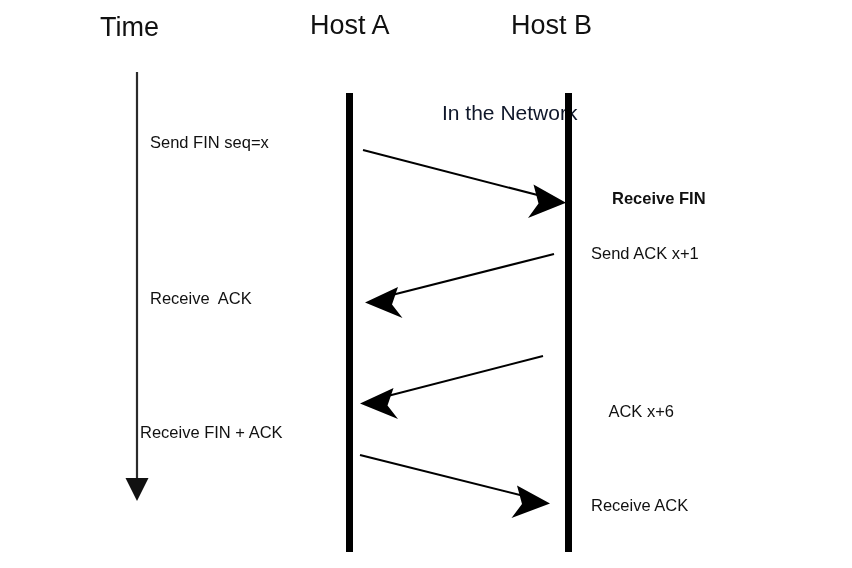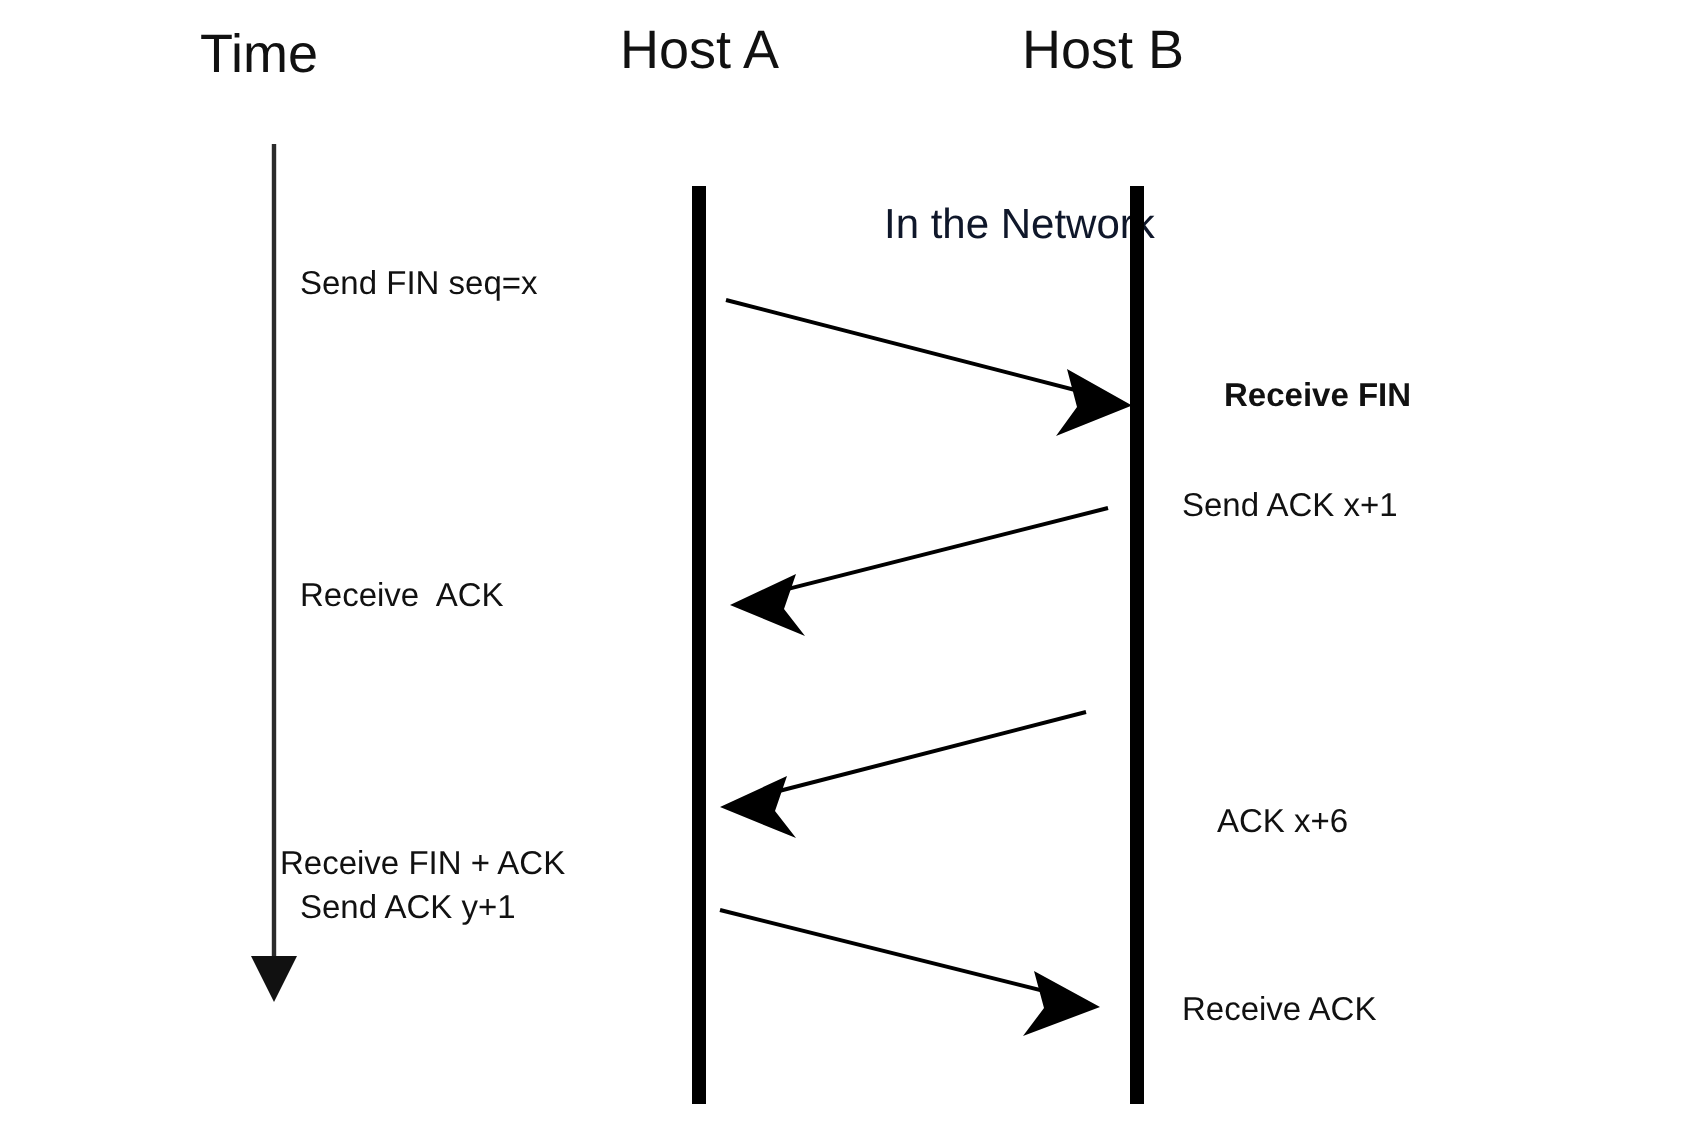--- a/index.html
+++ b/index.html
@@ -80,21 +80,20 @@
   <div class="hdr hdr-hostb">Host B</div>
 
   <div class="netlabel">In the Network</div>
 
   <div class="lifeline lifeline-a"></div>
   <div class="lifeline lifeline-b"></div>
 
   <div class="msg right-align" style="left:150px; top:132px; width:182px;">Send FIN seq=x</div>
   <div class="msg right-align" style="left:150px; top:288px; width:172px;">Receive  ACK</div>
   <div class="msg right-align" style="left:140px; top:382px; width:192px;margin-top:40px;">Receive FIN + ACK</div>
-  <div class="msg right-align" style="left:150px; top:444px; width:172px;">Send ACK y+1</div>
 
   <div class="msg" style="left:612px; top:188px;font-weight:bold;">Receive FIN</div>
   <div class="msg" style="left:591px; top:243px;">Send ACK x+1</div>
   <div class="msg" style="left:591px; top:341px;">
     <br>
     <span>ACK x+6</span>
   </div>
   <div class="msg" style="left:591px; top:495px;">Receive ACK</div>
 
   <svg class="overlay" viewBox="0 0 852 568">

